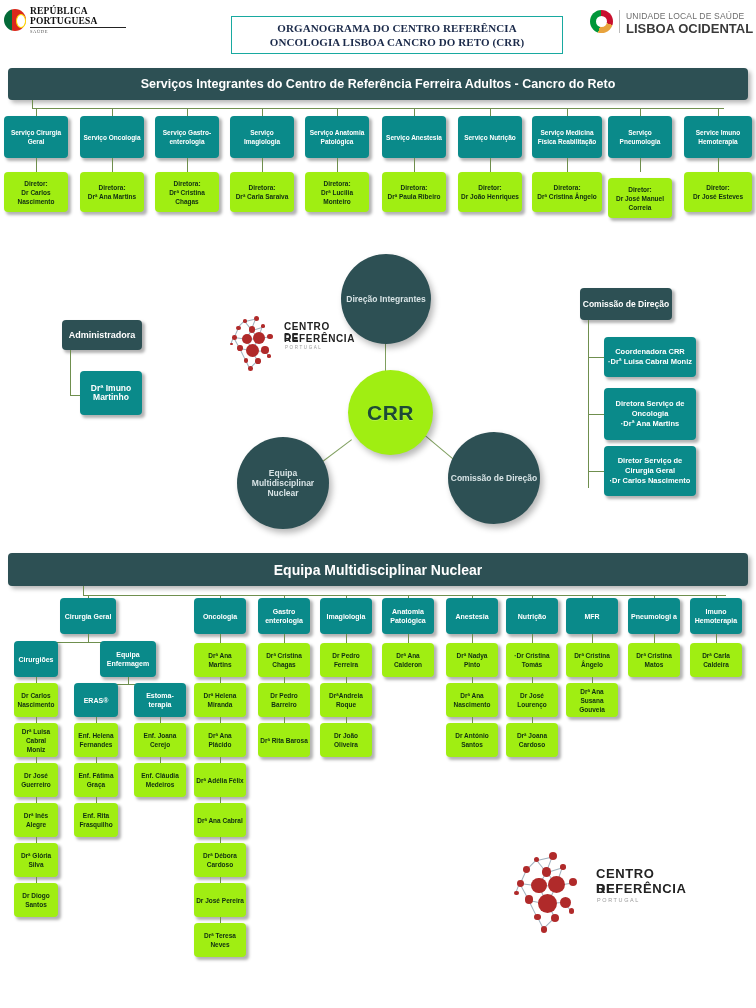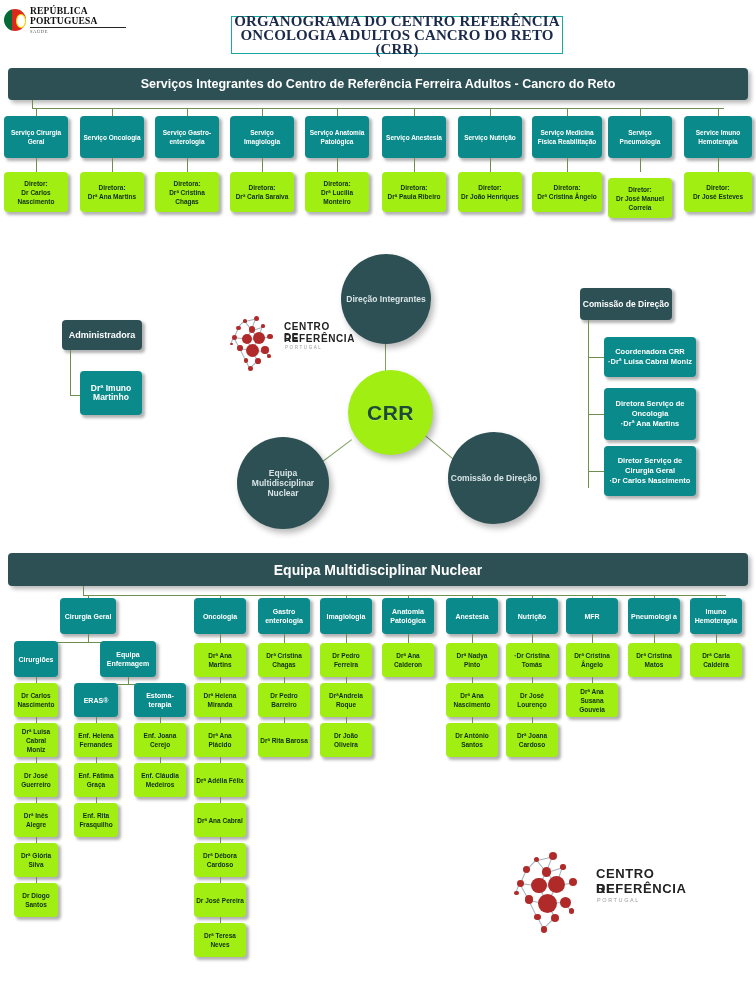--- a/index.html
+++ b/index.html
@@ -25,21 +25,21 @@
   .sns-mark:after{content:"";position:absolute;left:6px;top:6px;width:10px;height:10px;
     border-radius:50%;background:#fff;}
   .sns-div{position:absolute;left:28px;top:4px;width:1px;height:21px;background:#bbb;}
   .sns-big{position:absolute;left:34px;top:4px;font-size:17px;font-weight:bold;
     letter-spacing:-0.5px;color:#333;font-family:"Liberation Sans",sans-serif;}
   .sns-small{position:absolute;left:73px;top:7px;font-size:5px;line-height:6px;
     font-weight:bold;color:#555;letter-spacing:.2px;}
 
   #title-box{left:231px;top:16px;width:330px;height:36px;border:1.5px solid #18a9a0;
     background:#fff;display:flex;align-items:center;justify-content:center;text-align:center;}
-  #title-box .t{font-family:"Liberation Serif",serif;font-weight:bold;font-size:15px;
+  #title-box .t{font-family:"Liberation Serif",serif;font-weight:bold;font-size:11px;
     line-height:14px;color:#1b2a4a;letter-spacing:.1px;}
 
   .ulsl{left:590px;top:7px;width:166px;height:34px;}
   .ulsl-mark{position:absolute;left:0;top:3px;width:23px;height:23px;border-radius:50%;
     background:conic-gradient(#c8102e 0 30%,#e8a33d 30% 55%,#009639 55% 100%);}
   .ulsl-mark:after{content:"";position:absolute;left:6px;top:6px;width:11px;height:11px;
     border-radius:50%;background:#fff;}
   .ulsl-div{position:absolute;left:29px;top:3px;width:1px;height:23px;background:#bbb;}
   .ulsl-l1{position:absolute;left:36px;top:4px;font-size:8.5px;color:#6d6d6d;letter-spacing:.2px;}
   .ulsl-l2{position:absolute;left:36px;top:14px;font-size:13px;font-weight:bold;color:#3a3a3a;
@@ -87,24 +87,30 @@
       <span>PORTUGUESA</span>
     </div>
     <div class="pt-rule"></div>
     <div class="pt-sub">SAÚDE</div>
   </div>
 
 
   <div class="abs" id="title-box">
     <div class="t">
       <span>ORGANOGRAMA DO CENTRO REFERÊNCIA</span><br>
-      <span>ONCOLOGIA  ADULTOS CANCRO DO RETO (CRR)</span>
+      <span>ONCOLOGIA  LISBOA CANCRO DO RETO (CRR)</span>
     </div>
   </div>
 
+  <div class="abs ulsl">
+    <div class="ulsl-mark"></div>
+    <div class="ulsl-div"></div>
+    <div class="ulsl-l1">UNIDADE LOCAL DE SAÚDE</div>
+    <div class="ulsl-l2">LISBOA OCIDENTAL</div>
+  </div>
 </div>
 
 <div class="abs bar" id="services-bar" style="left:8px;top:68px;width:740px;height:32px;font-size:12.5px;">
   <span>Serviços  Integrantes do Centro de Referência Ferreira Adultos - Cancro do Reto</span>
 </div>
 <div id="services-nodes">
     <div class="ln lnv" style="left:32px;top:100px;width:1px;height:9px;"></div>
     <div class="ln lnh" style="left:32px;top:108px;width:692px;height:1px;"></div>
     <div class="ln lnv" style="left:36px;top:108px;width:1px;height:8px;"></div>
     <div class="nodebox teal" style="left:4px;top:116px;width:64px;height:42px;font-size:6.5px;">Serviço Cirurgia Geral</div>

